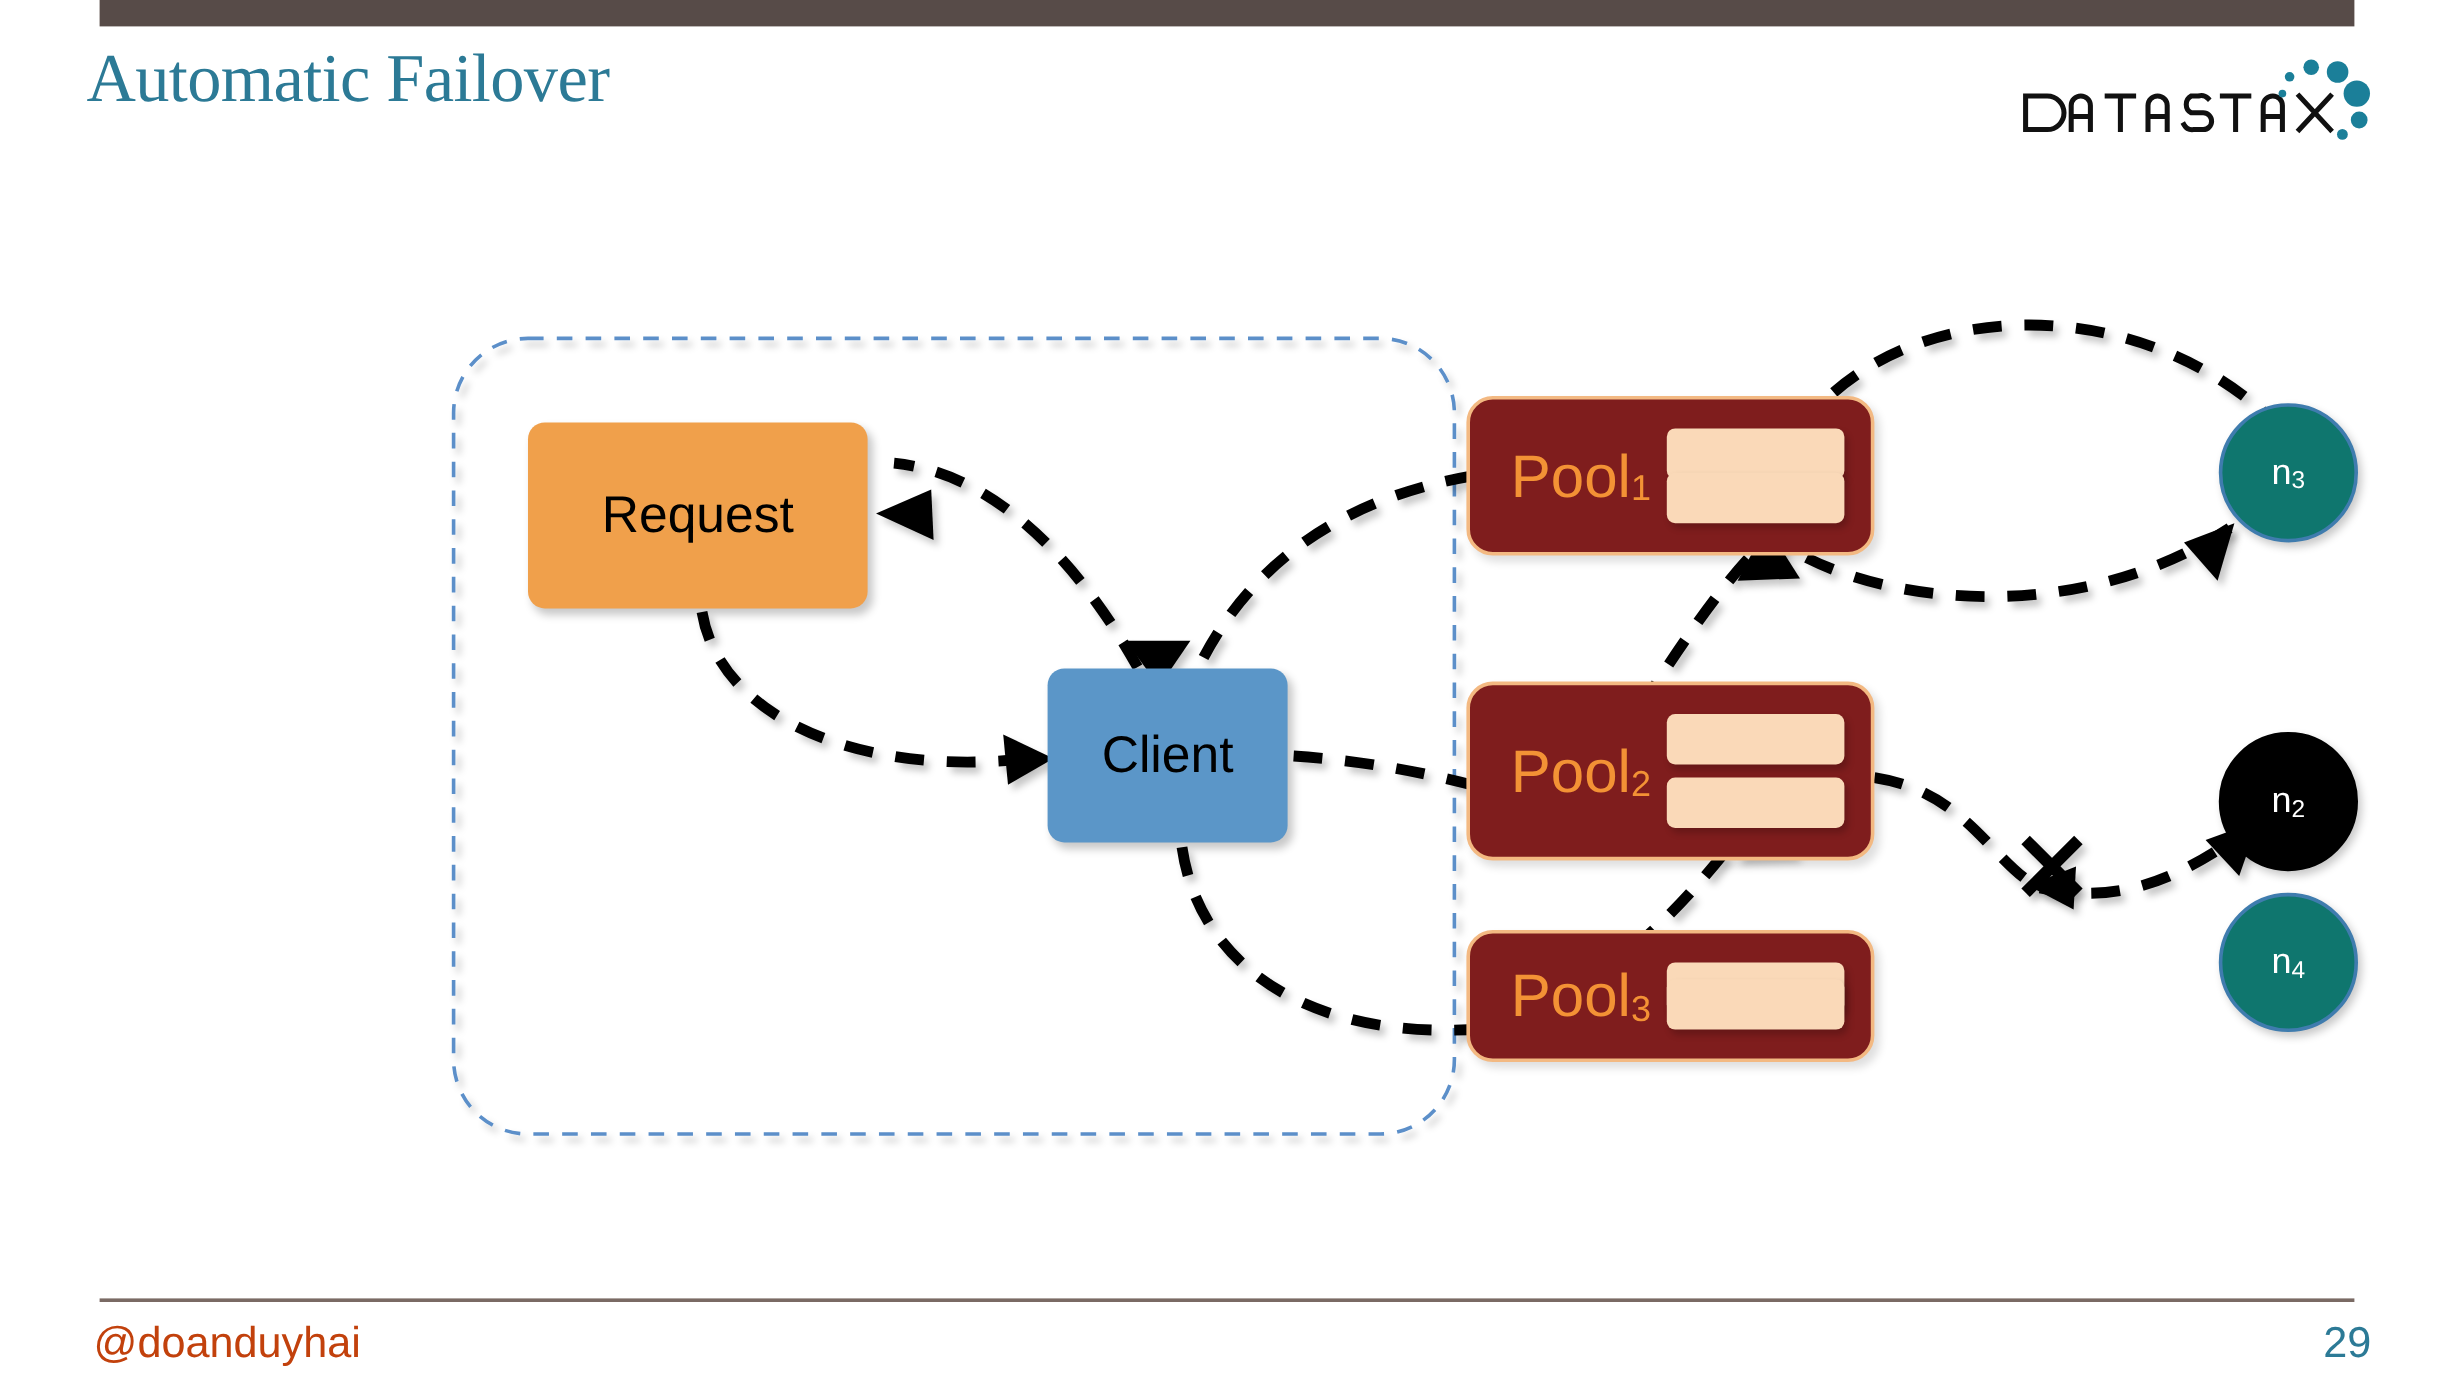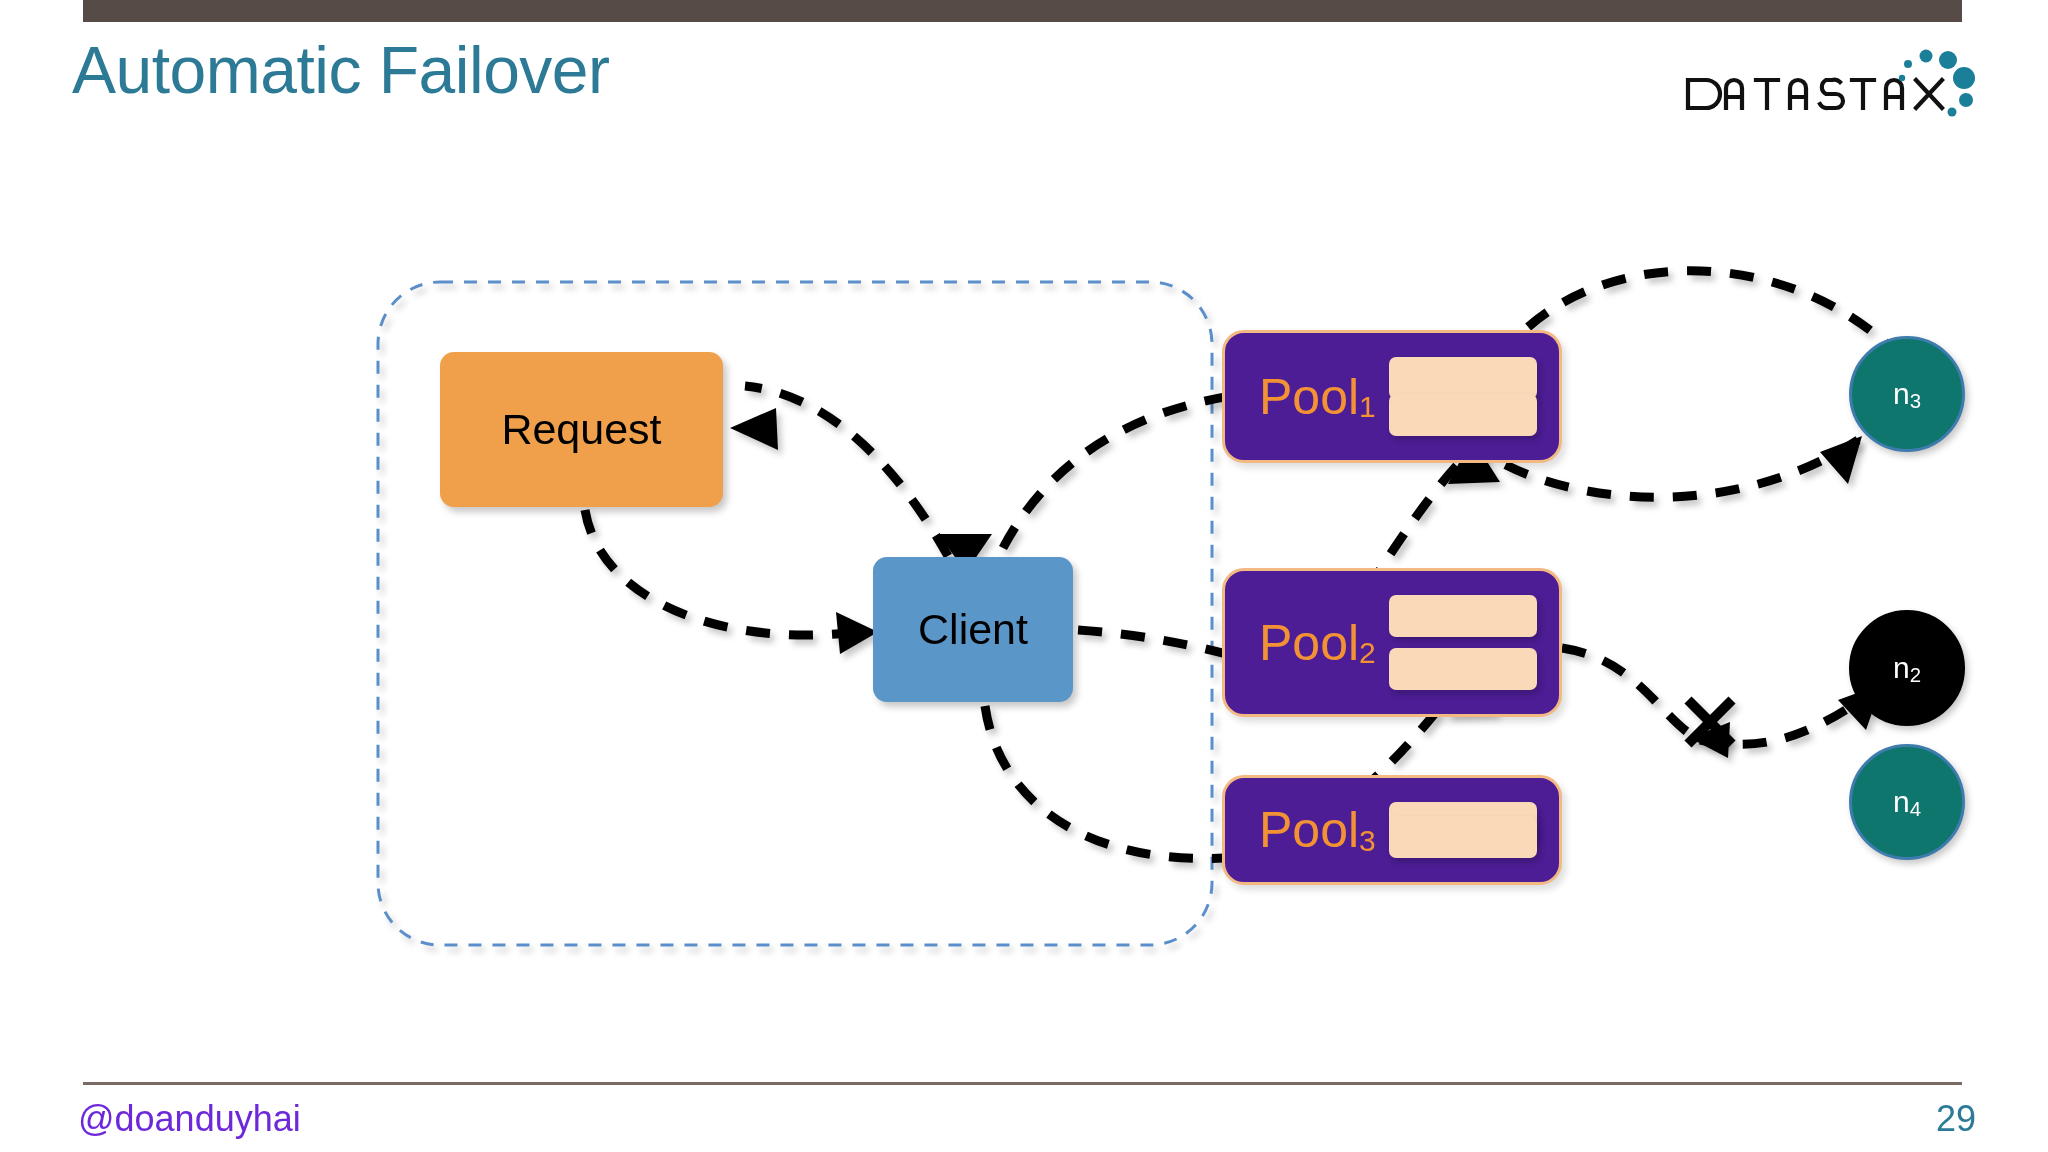--- a/index.html
+++ b/index.html
@@ -30,24 +30,24 @@
     width: 1879px;
     height: 22px;
     background: #574B48;
   }
 
   
   .slide-title {
     position: absolute;
     left: 72px;
     top: 36px;
-    font-size: 66px;
+    font-size: 57px;
     line-height: 1.05;
     color: #2C7A96;
-    font-family: Liberation Sans, sans-serif;
+    font-family: Liberation Serif, serif;
     font-weight: 400;
     letter-spacing: -0.5px;
     white-space: nowrap;
   }
 
   
   .logo {
     position: absolute;
     right: 48px;
     top: 42px;
@@ -93,21 +93,21 @@
     height: 145px;
     background: #5B96C8;
   }
 
   
   .pool {
     position: absolute;
     box-sizing: border-box;
     border: 3px solid #F3B982;
     border-radius: 22px;
-    background: #4c1d95;
+    background: #7f1d1d;
     box-shadow: 4px 5px 7px rgba(0,0,0,0.13);
   }
   .pool-label {
     position: absolute;
     left: 34px;
     top: 50%;
     transform: translateY(-50%);
     font-size: 50px;
     color: #F39235;
     font-family: "Liberation Sans", sans-serif;
@@ -166,21 +166,21 @@
     top: 1082px;
     width: 1879px;
     height: 3px;
     background: #7A6A64;
   }
   .footer-handle {
     position: absolute;
     left: 78px;
     top: 1098px;
     font-size: 36px;
-    color: #6d28d9;
+    color: #c2410c;
     font-family: "Liberation Sans", sans-serif;
     white-space: nowrap;
   }
   .footer-page {
     position: absolute;
     right: 72px;
     top: 1098px;
     font-size: 36px;
     color: #2C7A96;
     font-family: "Liberation Sans", sans-serif;

